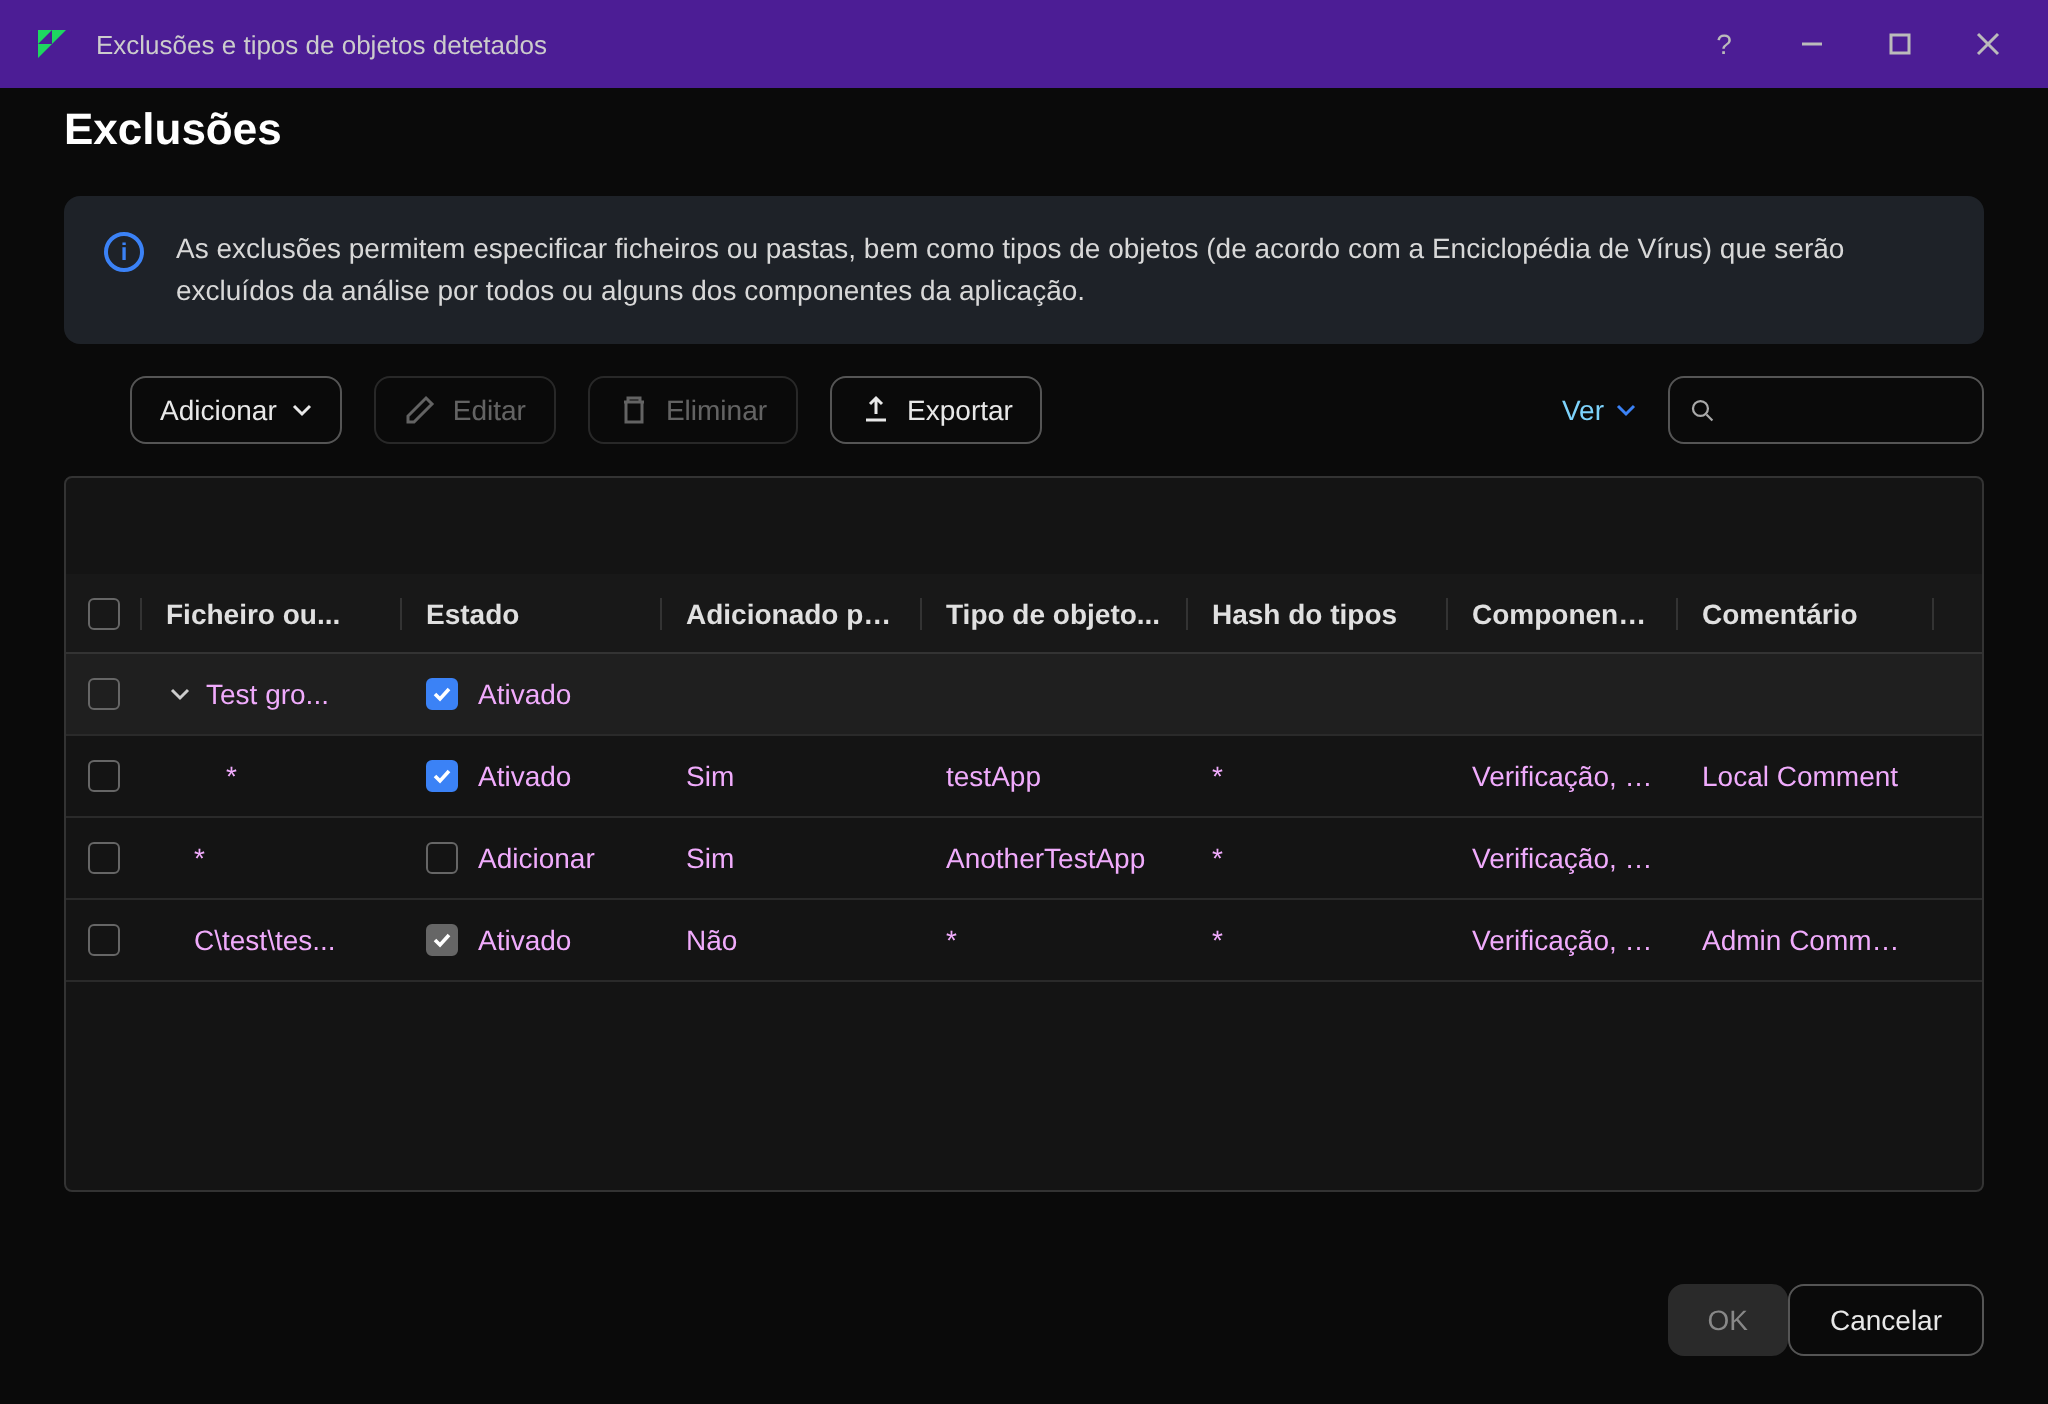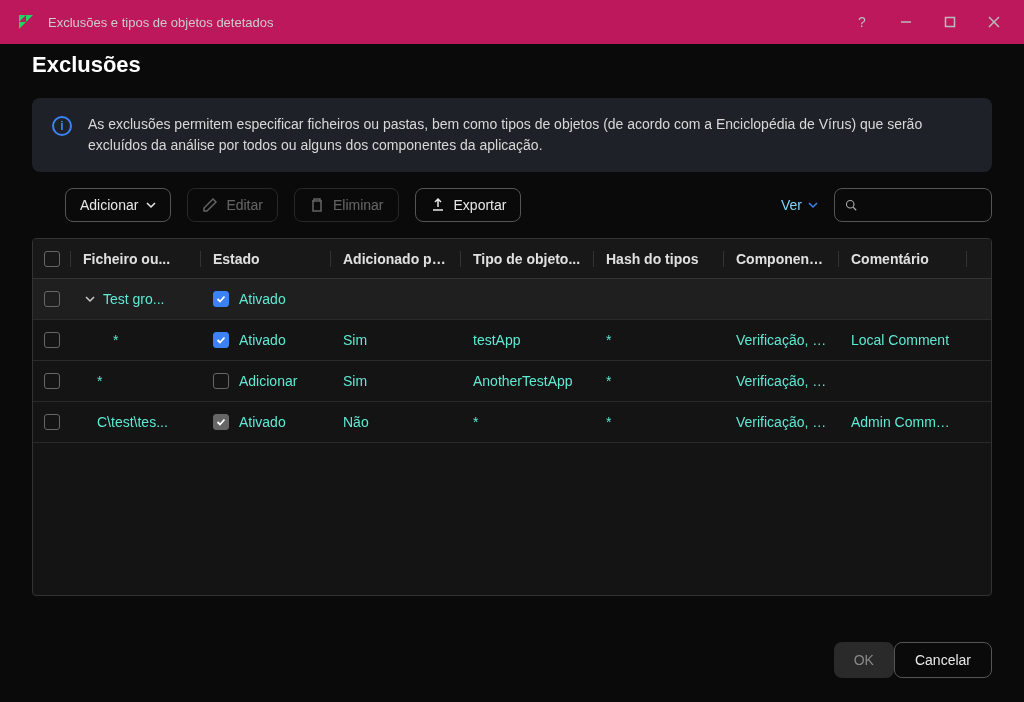--- a/index.html
+++ b/index.html
@@ -10,21 +10,21 @@
   font-size: 14px;
   width: 1024px;
   height: 702px;
   overflow: hidden;
 }
 .titlebar {
   height: 44px;
   display: flex;
   align-items: center;
   padding: 0 12px 0 16px;
-  background: #be185d;
+  background: #4c1d95;
 }
 .logo {
   width: 20px;
   height: 20px;
   margin-right: 12px;
   position: relative;
 }
 .title-text { font-size: 13px; color: #ccc; }
 .titlebar-buttons { margin-left: auto; display: flex; gap: 8px; align-items: center; }
 .titlebar-btn {
@@ -116,20 +116,21 @@
   height: 358px;
   overflow: hidden;
   background: #141414;
 }
 .table-header {
   display: flex;
   height: 40px;
   align-items: center;
   border-bottom: 1px solid #333;
   background: #181818;
+  margin-top: 48px;
 }
 .th, .td {
   padding: 0 12px;
   overflow: hidden;
   text-overflow: ellipsis;
   white-space: nowrap;
   border-right: 1px solid #333;
 }
 .th { font-weight: 600; font-size: 14px; color: #e0e0e0; }
 .th:last-child, .td:last-child { border-right: none; }
@@ -141,21 +142,21 @@
 .col-hash { width: 130px; flex-shrink: 0; }
 .col-comp { width: 115px; flex-shrink: 0; }
 .col-comment { flex: 1; }
 .col-last { width: 16px; flex-shrink: 0; }
 .table-row {
   display: flex;
   height: 41px;
   align-items: center;
   border-bottom: 1px solid #2a2a2a;
 }
-.td { border-right: none; font-size: 14px; color: #5eead4; }
+.td { border-right: none; font-size: 14px; color: #f0abfc; }
 .group-row { background: #1f1f1f; }
 .chk {
   width: 16px;
   height: 16px;
   border: 1.5px solid #666;
   border-radius: 3px;
   display: inline-flex;
   align-items: center;
   justify-content: center;
   flex-shrink: 0;

